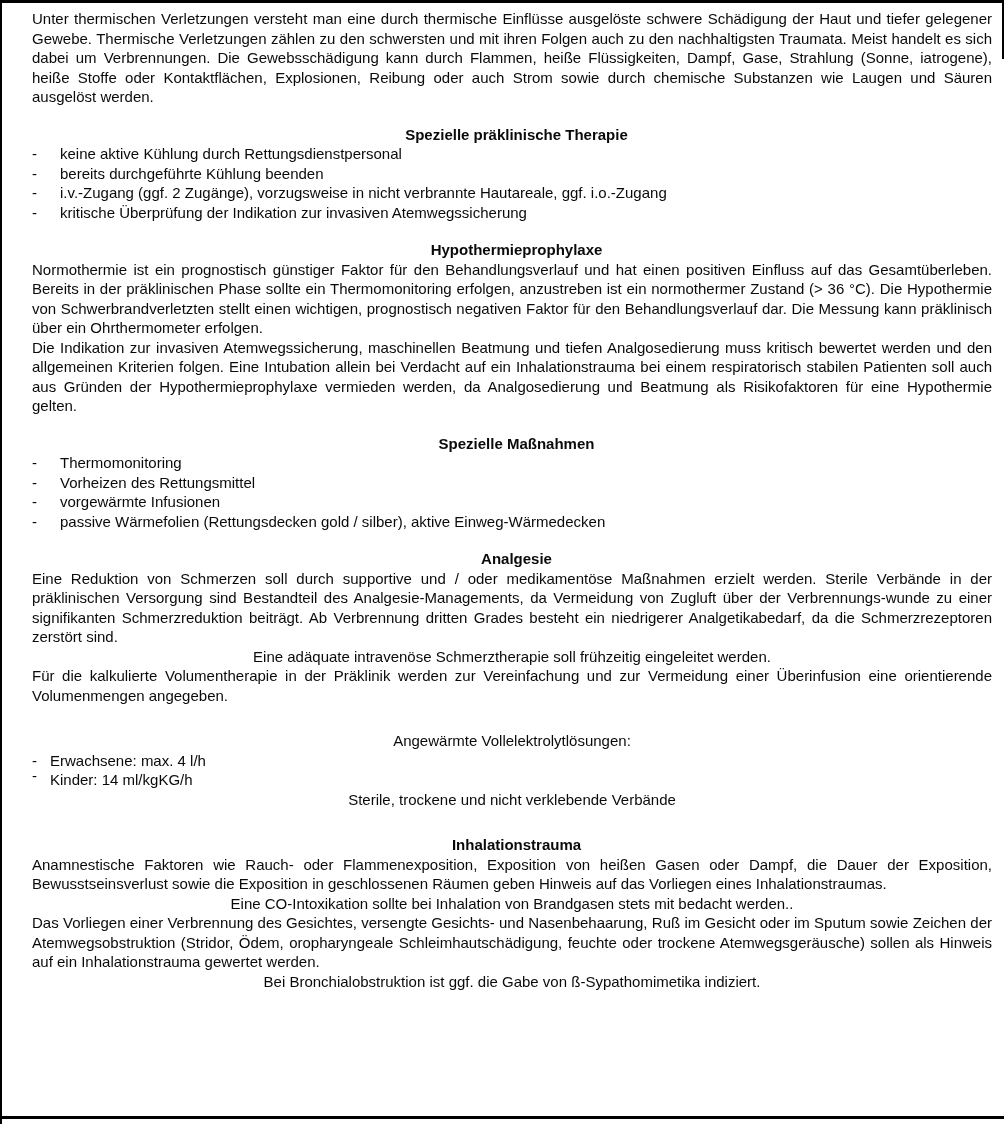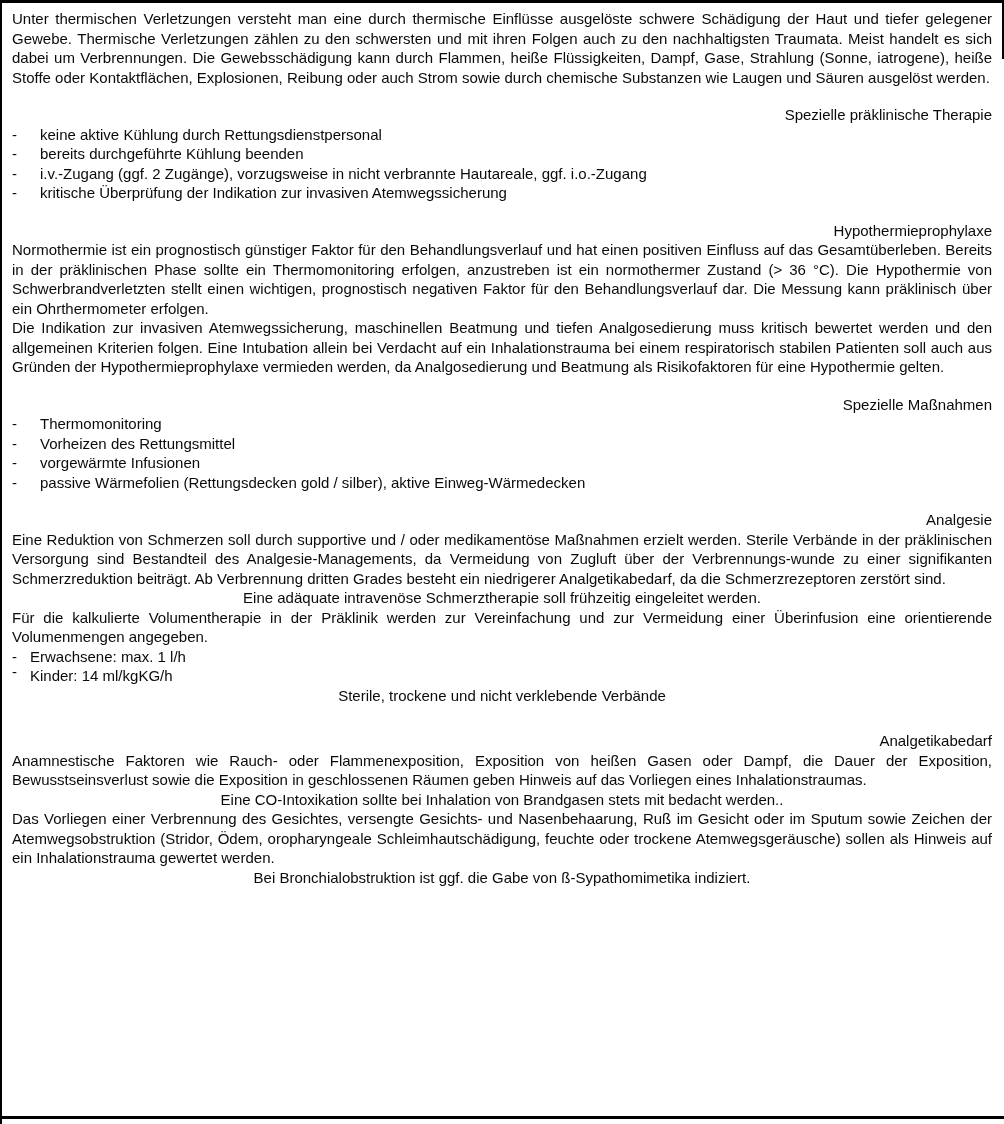--- a/index.html
+++ b/index.html
@@ -9,34 +9,35 @@
     height: 1124px;
     background: #ffffff;
     box-sizing: border-box;
     border-top: 3px solid #000;
     border-left: 2px solid #000;
     overflow: hidden;
     font-family: "Liberation Sans", "DejaVu Sans", sans-serif;
     font-size: 15px;
     line-height: 19.5px;
     color: #0a0a0a;
+    padding-left: 20px;
   }
   .content {
     padding: 6px 12px 0 10px;
   }
   .para {
     margin: 0;
     text-align: justify;
   }
   .para.align-left { text-align: center; }
   .heading {
     margin: 18px 0 0 9px;
     font-size: 15px;
-    font-weight: normal;
-    text-align: right;
+    font-weight: bold;
+    text-align: center;
   }
   .gap-large { margin-top: 26px; }
   .list { margin: 0; }
   .li { display: flex; }
   .li .dash {
     flex: none;
     width: 28px;
     text-align: left;
   }
   .list.compact .li .dash { width: 18px; }
@@ -100,32 +101,33 @@
         </div>
         <div class="li">
           <span class="dash">-</span>
           <span class="li-text">passive Wärmefolien (Rettungsdecken gold / silber), aktive Einweg-Wärmedecken</span>
         </div>
       </div>
       <div class="heading">Analgesie</div>
       <p class="para">Eine Reduktion von Schmerzen soll durch supportive und / oder medikamentöse Maßnahmen erzielt werden. Sterile Verbände in der präklinischen Versorgung sind Bestandteil des Analgesie-Managements, da Vermeidung von Zugluft über der Verbrennungs-wunde zu einer signifikanten Schmerzreduktion beiträgt. Ab Verbrennung dritten Grades besteht ein niedrigerer Analgetikabedarf, da die Schmerzrezeptoren zerstört sind.</p>
       <p class="para align-left">Eine adäquate intravenöse Schmerztherapie soll frühzeitig eingeleitet werden.</p>
       <p class="para">Für die kalkulierte Volumentherapie in der Präklinik werden zur Vereinfachung und zur Vermeidung einer Überinfusion eine orientierende Volumenmengen angegeben.</p>
+      <p class="para align-left gap-large">Angewärmte Vollelektrolytlösungen:</p>
       <div class="list compact">
         <div class="li">
           <span class="dash">-</span>
-          <span class="li-text">Erwachsene: max. 1 l/h</span>
+          <span class="li-text">Erwachsene: max. 4 l/h</span>
         </div>
         <div class="li">
           <span class="dash raised">-</span>
           <span class="li-text">Kinder: 14 ml/kgKG/h</span>
         </div>
       </div>
       <p class="para align-left">Sterile, trockene und nicht verklebende Verbände</p>
-      <div class="heading gap-large">Analgetikabedarf</div>
+      <div class="heading gap-large">Inhalationstrauma</div>
       <p class="para">Anamnestische Faktoren wie Rauch- oder Flammenexposition, Exposition von heißen Gasen oder Dampf, die Dauer der Exposition, Bewusstseinsverlust sowie die Exposition in geschlossenen Räumen geben Hinweis auf das Vorliegen eines Inhalationstraumas.</p>
       <p class="para align-left">Eine CO-Intoxikation sollte bei Inhalation von Brandgasen stets mit bedacht werden..</p>
       <p class="para">Das Vorliegen einer Verbrennung des Gesichtes, versengte Gesichts- und Nasenbehaarung, Ruß im Gesicht oder im Sputum sowie Zeichen der Atemwegsobstruktion (Stridor, Ödem, oropharyngeale Schleimhautschädigung, feuchte oder trockene Atemwegsgeräusche) sollen als Hinweis auf ein Inhalationstrauma gewertet werden.</p>
       <p class="para align-left">Bei Bronchialobstruktion ist ggf. die Gabe von ß-Sypathomimetika indiziert.</p>
     </div>
   <div class="right-border-segment"></div>
   <div class="bottom-rule"></div>
 </div>
 
 </body></html>

